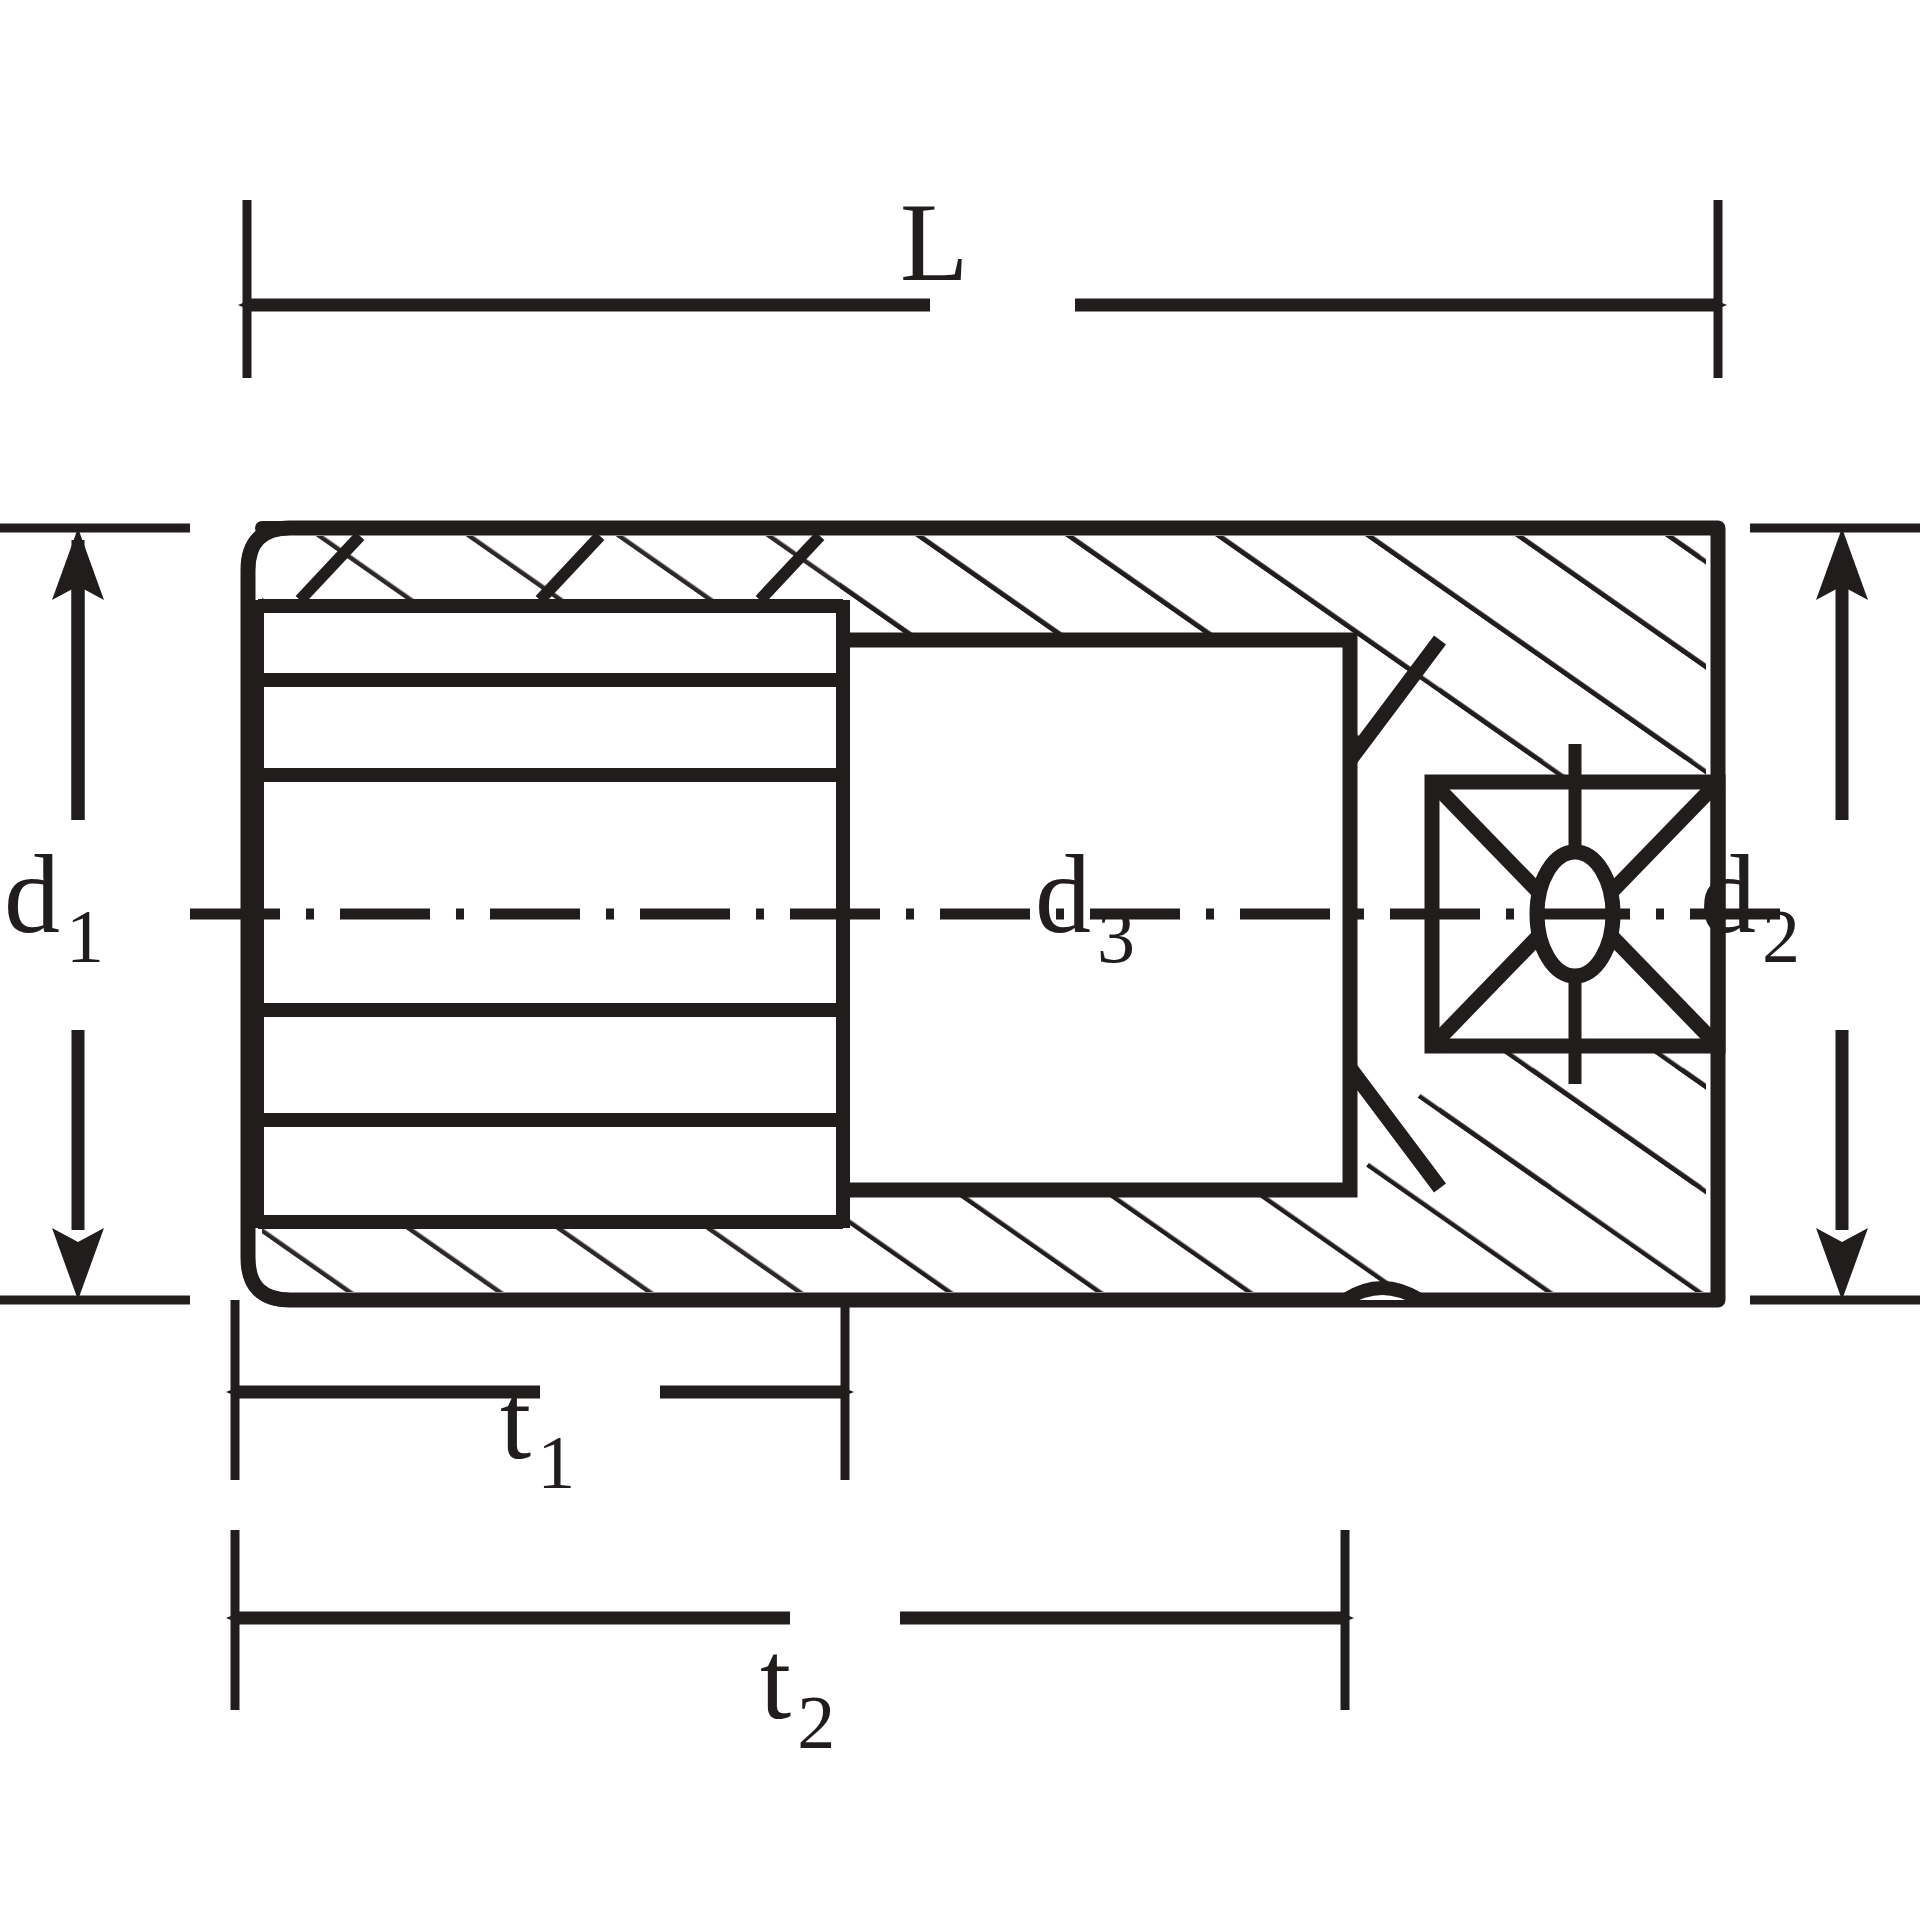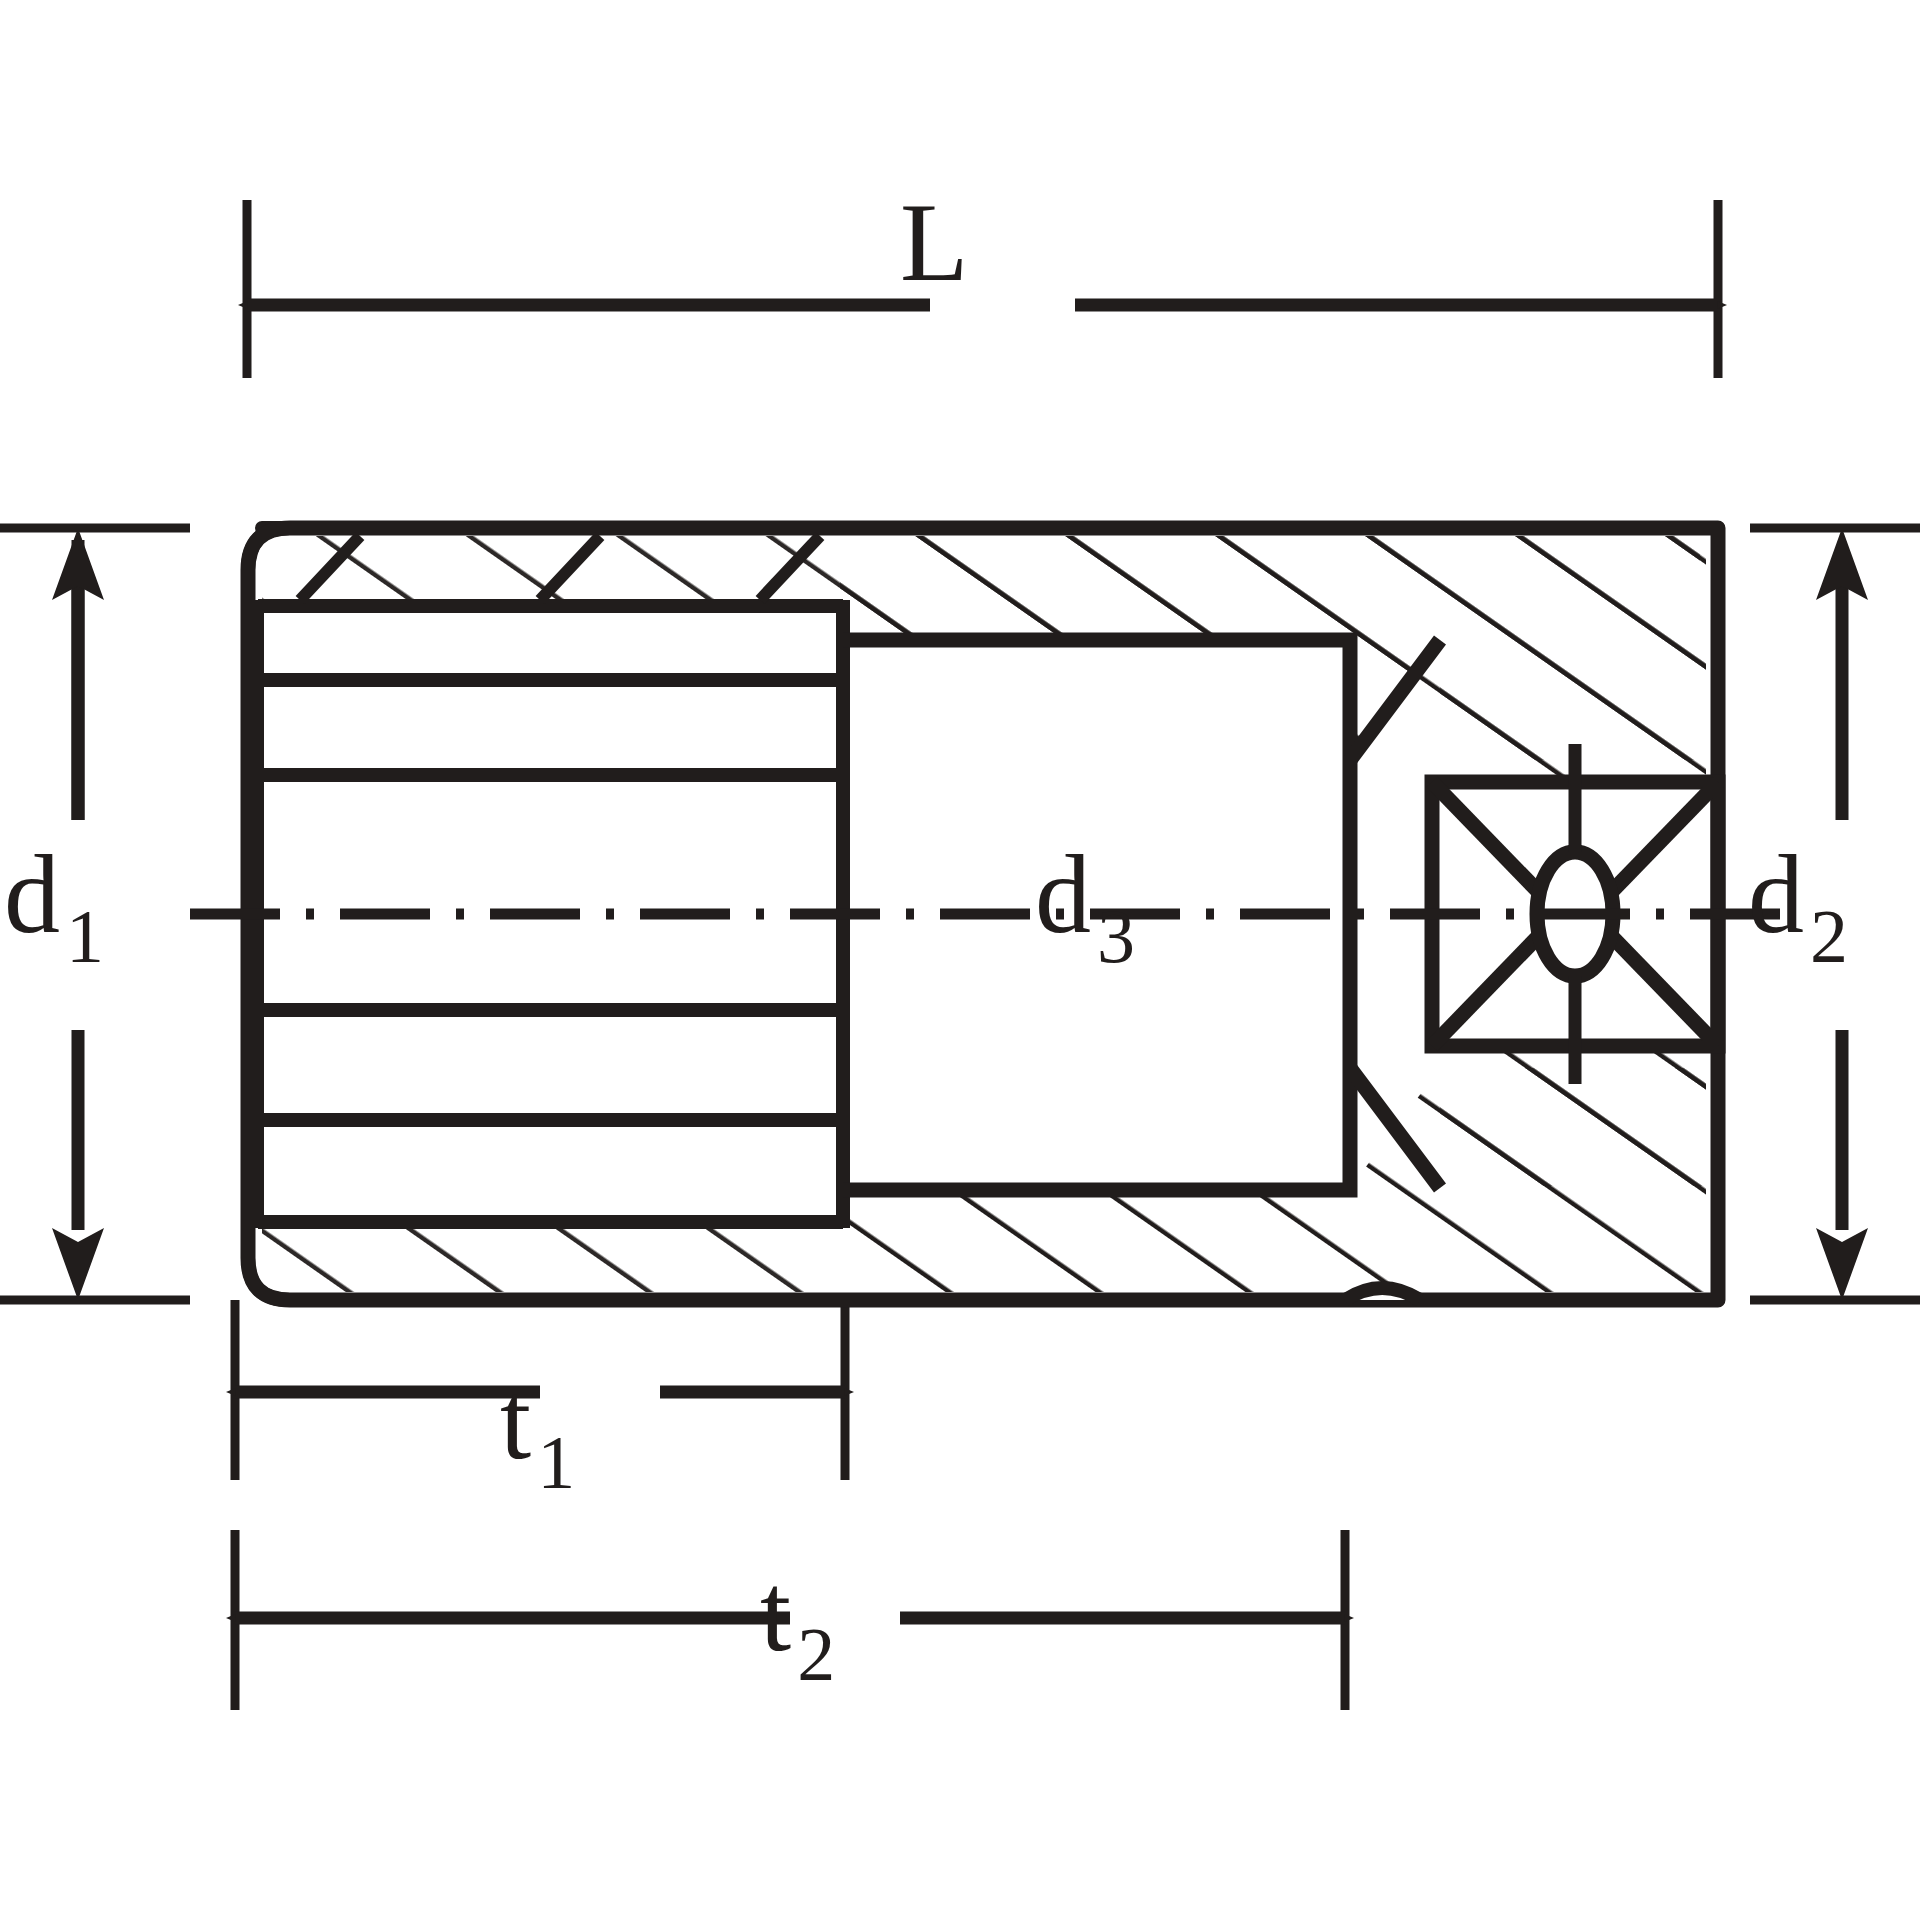--- a/index.html
+++ b/index.html
@@ -43,24 +43,24 @@
   .dim-label .sub {
     font-size: 76px;
     vertical-align: baseline;
     position: relative;
     top: 30px;
     left: 6px;
   }
   
   #label-L      { left: 900px;  top: 186px; }
   #label-d1     { left: 4px;    top: 838px; }
-  #label-d2     { left: 1748px; top: 838px; }
+  #label-d2     { left: 1700px; top: 838px; }
   #label-d3     { left: 1035px;  top: 838px; }
   #label-t1     { left: 500px;  top: 1364px; }
-  #label-t2     { left: 760px;  top: 1556px; }
+  #label-t2     { left: 760px;  top: 1624px; }
 </style>
 </head>
 <body>
 
 <div id="stage">
 
   <svg id="drawing" viewBox="0 0 1920 1920" xmlns="http://www.w3.org/2000/svg">
 
     <defs>
 

